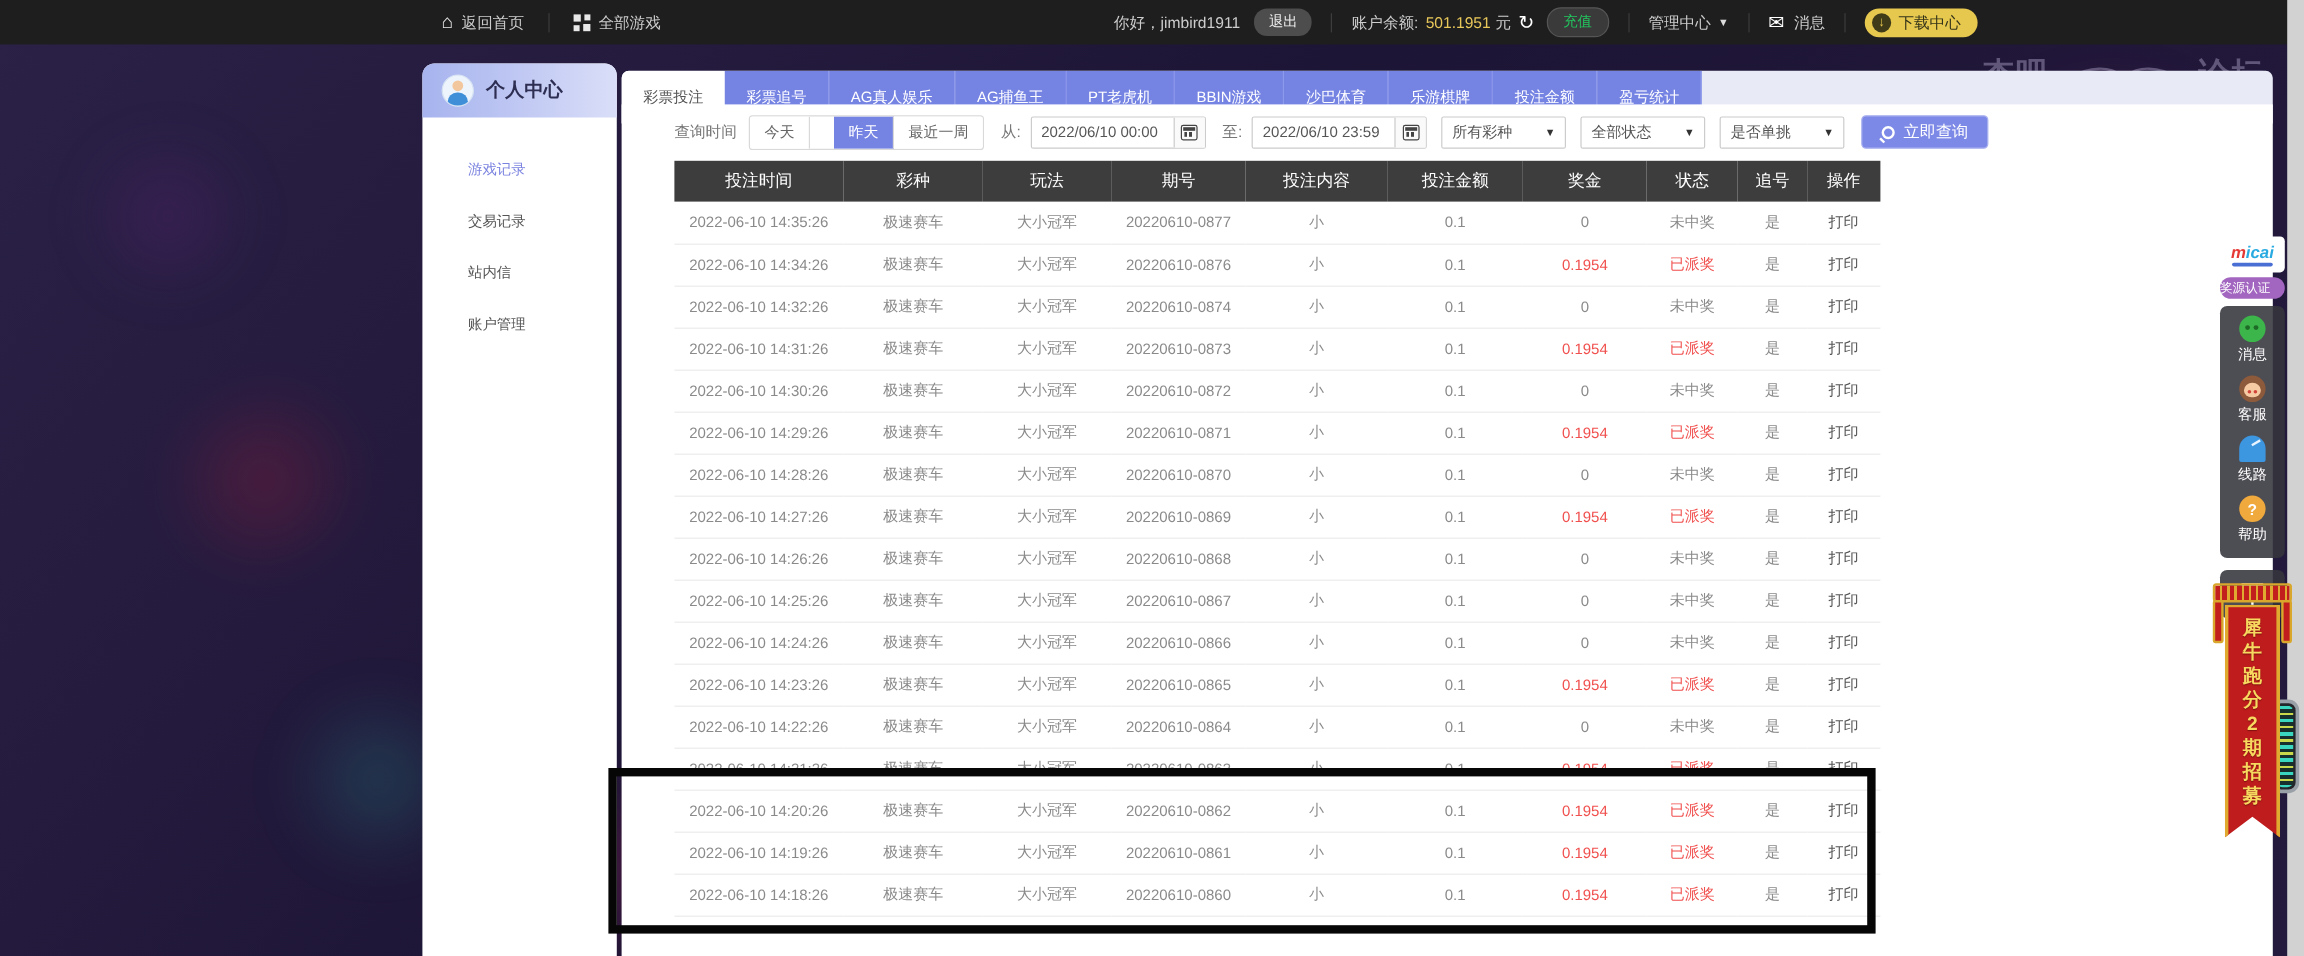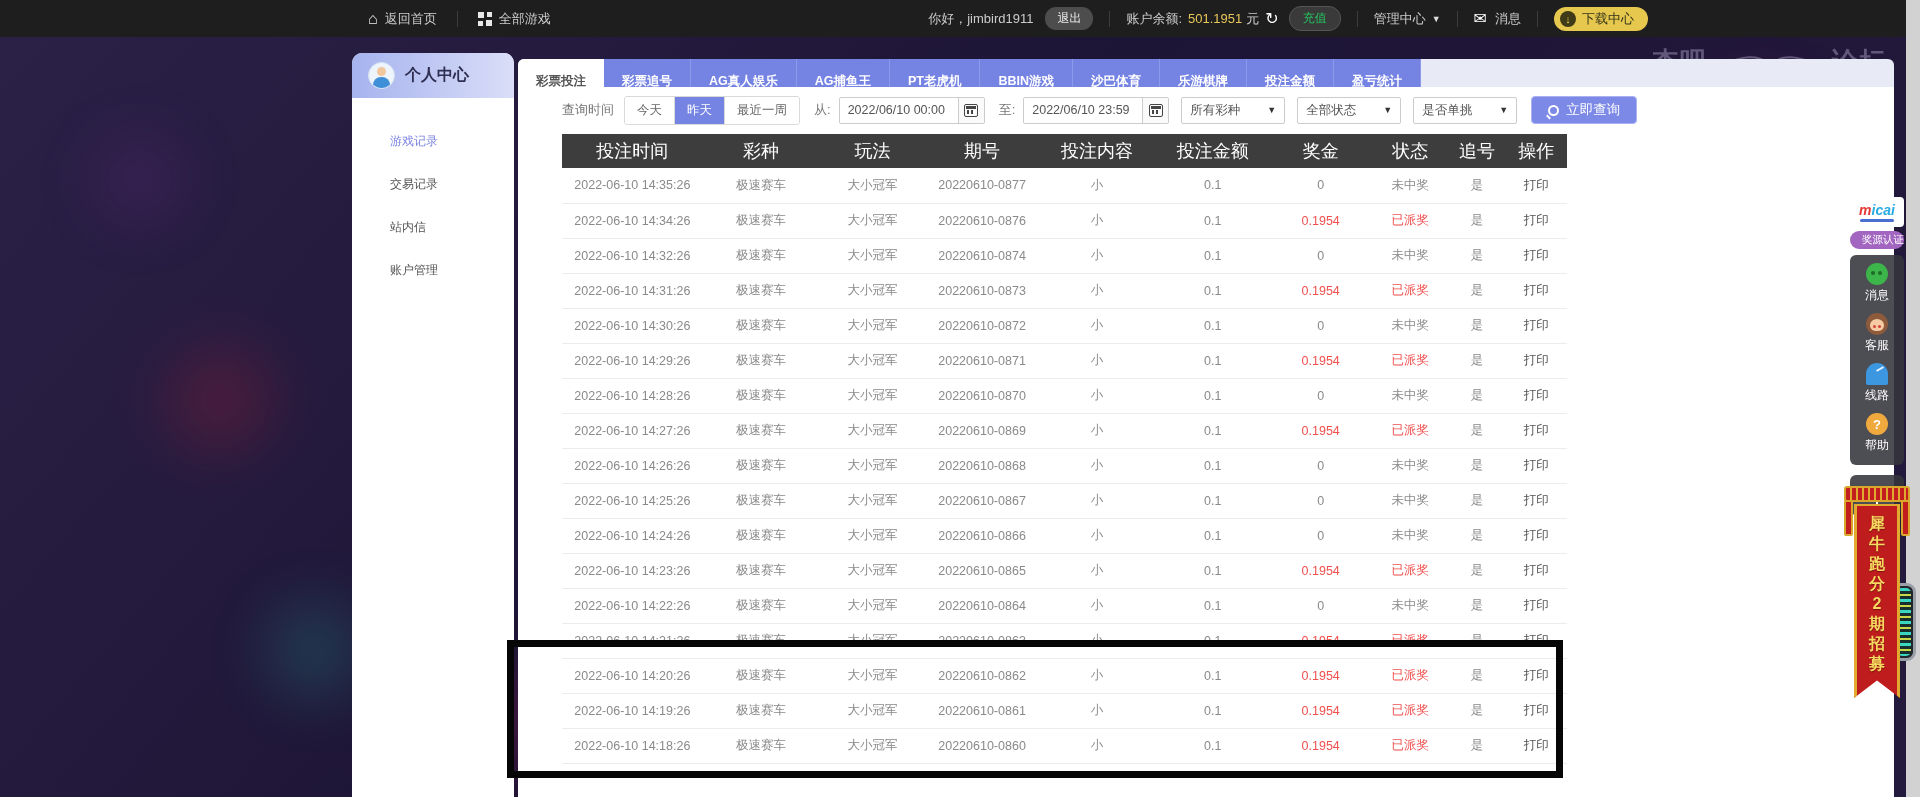--- a/index.html
+++ b/index.html
@@ -42,66 +42,66 @@
   .avatar { width:27px; height:27px; border-radius:50%; background:#eef4fc; position:relative; overflow:hidden; border:1px solid #d5e2f2; }
   .avatar .head { position:absolute; left:8px; top:4px; width:9px; height:9px; border-radius:50%; background:#f2c79d; }
   .avatar .body { position:absolute; left:4px; top:14px; width:17px; height:12px; border-radius:8px 8px 0 0; background:#3f8fd8; }
   .sb-title { font-size:16px; font-weight:bold; color:#2e2e52; }
   .sb-menu { padding-top:22px; }
   .sb-item { padding:13px 0 13px 38px; font-size:12px; color:#555; cursor:pointer; }
   .sb-item.active { color:#7b83e0; }
 
   
   .content { position:absolute; left:518px; top:59px; width:1376px; height:738px; z-index:3; }
-  .tabstrip { height:44px; background:#e8eaf6; display:flex; border-radius:6px 6px 0 0; overflow:hidden;font-weight:bold; }
+  .tabstrip { height:44px; background:#e8eaf6; display:flex; border-radius:6px 6px 0 0; overflow:hidden; }
   .tab { background:#7583e3; color:#fff; font-size:12.5px; display:flex; align-items:center; padding:0 18px;
          border-right:1px solid #8d99ea; cursor:pointer; white-space:nowrap; }
   .tab.active { background:#ffffff; color:#555; border-right:none; }
   .main { position:absolute; top:28px; left:0; width:100%; height:710px; background:#ffffff;padding-left:21px; }
 
   
   .filters { display:flex; align-items:center; margin:9px 0 0 23px; height:28px; font-size:13px; color:#777; }
   .quick-group { display:flex; margin-left:10px; border:1px solid #d9d9d9; border-radius:3px; overflow:hidden; }
   .qbtn { padding:5px 12px; background:#fff; color:#666; font-size:12.5px; border-right:1px solid #d9d9d9; cursor:pointer; white-space:nowrap; }
   .qbtn:last-child { border-right:none; }
-  .qbtn.active { background:#7583e3; color:#fff; }
+  .qbtn.active { background:#7583e3; color:#fff;margin-left:20px; }
   .flabel { margin:0 8px 0 14px; }
   .dateinput { display:flex; align-items:center; border:1px solid #cccccc; border-radius:2px; height:27px; background:#fff; }
   .dateinput .dval { padding:0 8px; font-size:12.5px; color:#555; width:118px; }
   .cal-btn { width:26px; height:100%; border-left:1px solid #ccc; display:flex; align-items:center; justify-content:center; cursor:pointer; background:#fafafa; }
   .cal-ic { width:14px; height:13px; border:1.5px solid #444; border-radius:2px; position:relative; }
   .cal-ic:before { content:""; position:absolute; left:1px; right:1px; top:1px; height:3px; background:#444; }
   .cal-ic:after { content:""; position:absolute; left:2px; bottom:2px; width:8px; height:4px;
                   background:repeating-linear-gradient(90deg,#444 0 2px,transparent 2px 4px); }
   .sel { display:flex; align-items:center; justify-content:space-between; border:1px solid #ccc; border-radius:2px;
          height:27px; width:104px; padding:0 8px; font-size:12.5px; color:#555; margin-left:12px; background:#fff; cursor:pointer; }
   .sel .sel-caret { font-size:9px; color:#333; }
   .query-btn { margin-left:14px; height:28px; padding:0 16px; background:#7d89e6; border:1px solid #a9b1f0;
                border-radius:4px; color:#fff; font-size:13.5px; display:flex; align-items:center; gap:7px; cursor:pointer; }
   .mag { width:11px; height:11px; border:2px solid #fff; border-radius:50%; position:relative; display:inline-block; }
   .mag:after { content:""; position:absolute; width:5px; height:2px; background:#fff; transform:rotate(45deg); left:-4px; top:9px; }
 
   
   .bet-table { margin:10px 0 0 23px; width:1005px; border-collapse:collapse; table-layout:fixed;
                font-size:12.5px; color:#8a8a8a; text-align:center; }
-  .bet-table th { background:#3d3d3d; color:#fff; font-weight:normal; height:34px; font-size:18px; }
+  .bet-table th { background:#3d3d3d; color:#fff; font-weight:normal; height:34px; font-size:14px; }
   .bet-table td { height:35px; border-bottom:1px solid #ececec; white-space:nowrap; overflow:hidden; }
   .bet-table td.red { color:#f0504e;margin-top:12px; }
   .bet-table td.op { color:#555; cursor:pointer; }
 
   
   .anno-box { position:absolute; left:507px; top:640px; width:1056px; height:138px; border:7px solid #060606; z-index:20; pointer-events:none; }
 
   
   .float-col { position:absolute; left:1850px; top:197px; width:54px; z-index:15; }
   .logo-box { background:#fff; border-radius:4px; height:30px; display:flex; flex-direction:column; align-items:center; justify-content:center; }
   .logo-text { font-size:14px; font-weight:bold; font-style:italic; color:#29abe2; line-height:1; }
   .logo-text b { color:#e53935; }
   .logo-sub { width:34px; height:3px; background:#4a6fd4; border-radius:2px; margin-top:2px; }
-  .cert-pill { margin-top:4px; background:#a266c0; color:#fff; font-size:10.5px; border-radius:9px; text-align:right; padding:2px 0; cursor:pointer; }
+  .cert-pill { margin-top:4px; background:#a266c0; color:#fff; font-size:10.5px; border-radius:9px; text-align:left; padding:2px 0; cursor:pointer; }
   .icon-panel { margin-top:6px; background:rgba(52,52,60,0.88); border-radius:6px; padding:8px 0 2px; }
   .fw-item { display:flex; flex-direction:column; align-items:center; margin-bottom:9px; cursor:pointer; }
   .fw-label { color:#fff; font-size:12px; margin-top:2px; }
   .fw-ic { width:22px; height:22px; border-radius:50%; position:relative; }
   .ic-chat { background:#3cb54a; }
   .ic-chat:before { content:""; position:absolute; left:5px; top:8px; width:4px; height:4px; border-radius:50%; background:#1d6b26; }
   .ic-chat:after { content:""; position:absolute; left:12px; top:8px; width:4px; height:4px; border-radius:50%; background:#1d6b26; }
   .ic-service { background:#8d5a3b; }
   .ic-service:before { content:""; position:absolute; left:4px; top:6px; width:14px; height:12px; border-radius:50% 50% 45% 45%; background:#f6cba4; }
   .ic-service:after { content:""; position:absolute; left:7px; top:12px; width:3px; height:3px; border-radius:50%; background:#d2443a; box-shadow:5px 0 0 #d2443a; }

